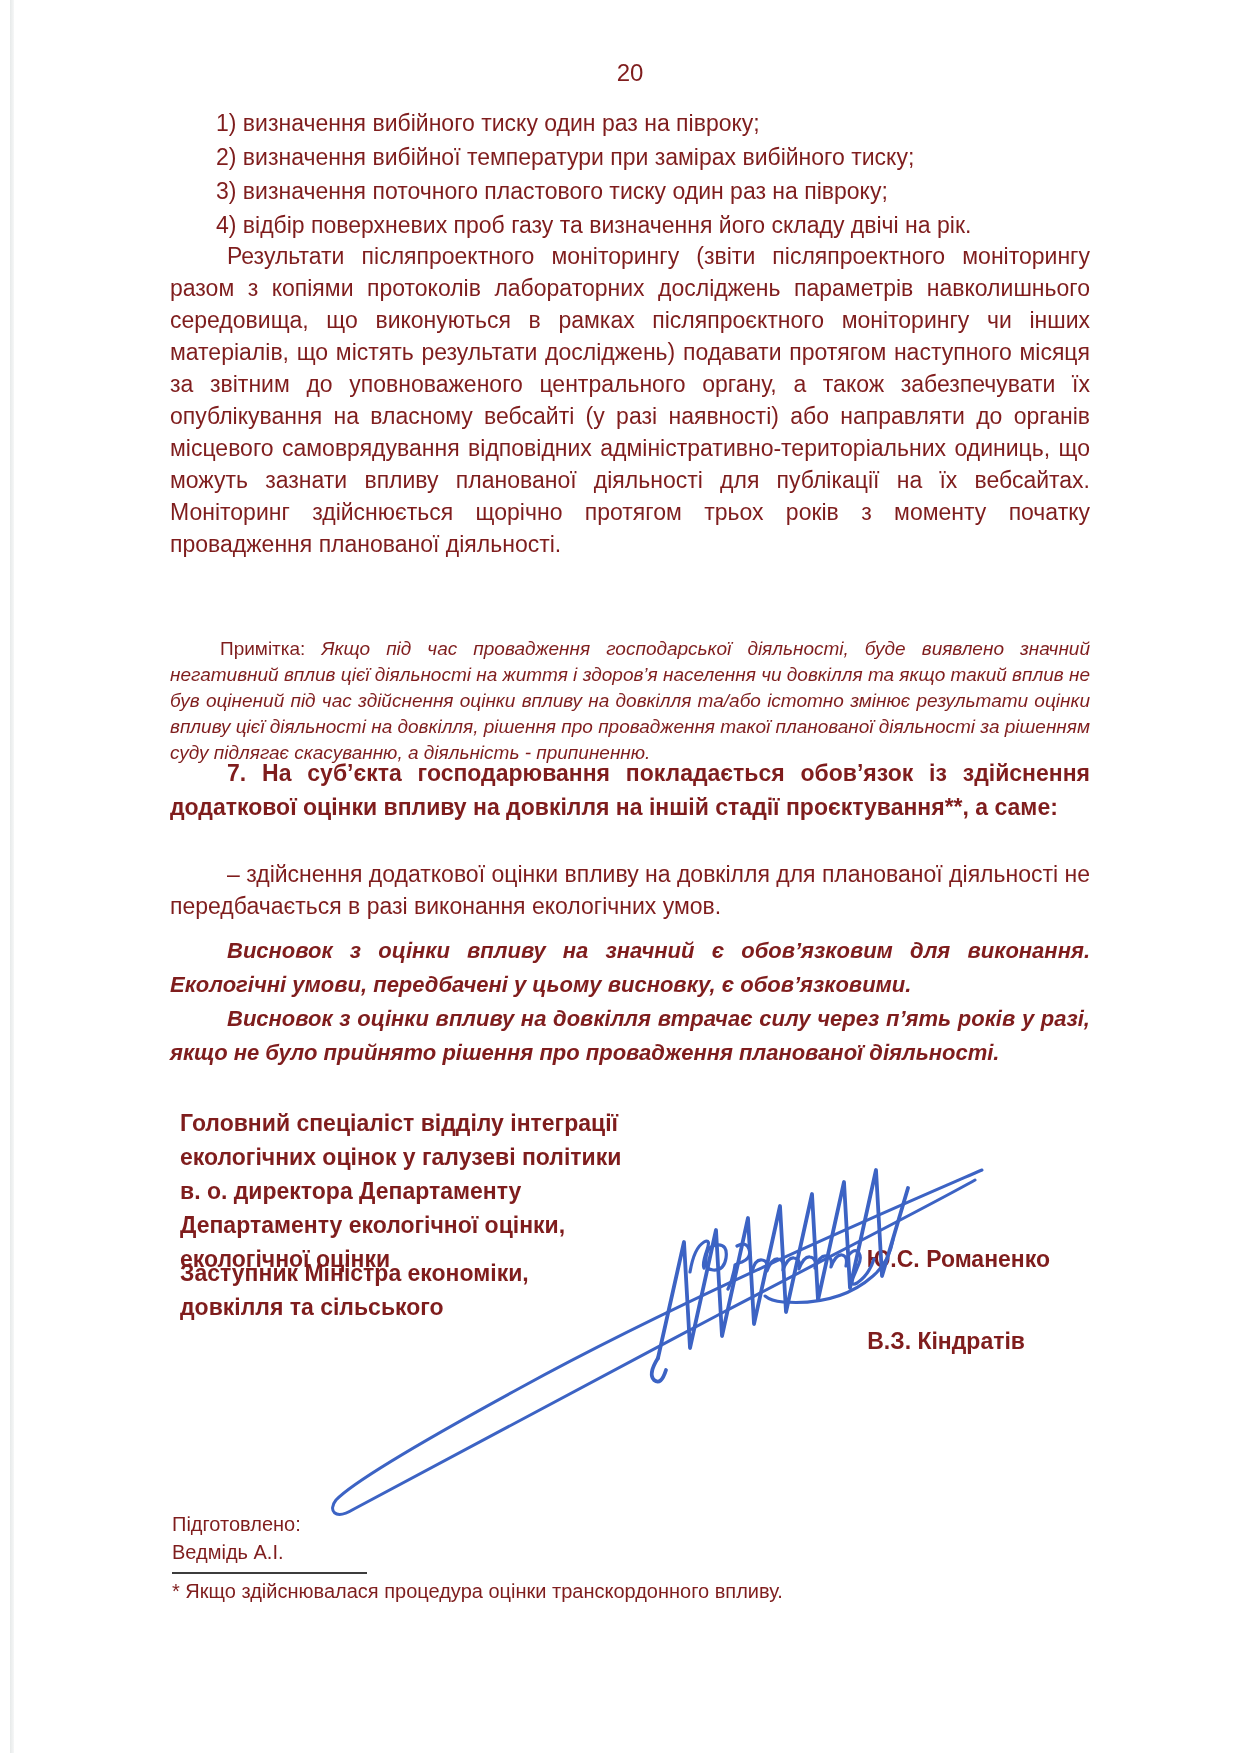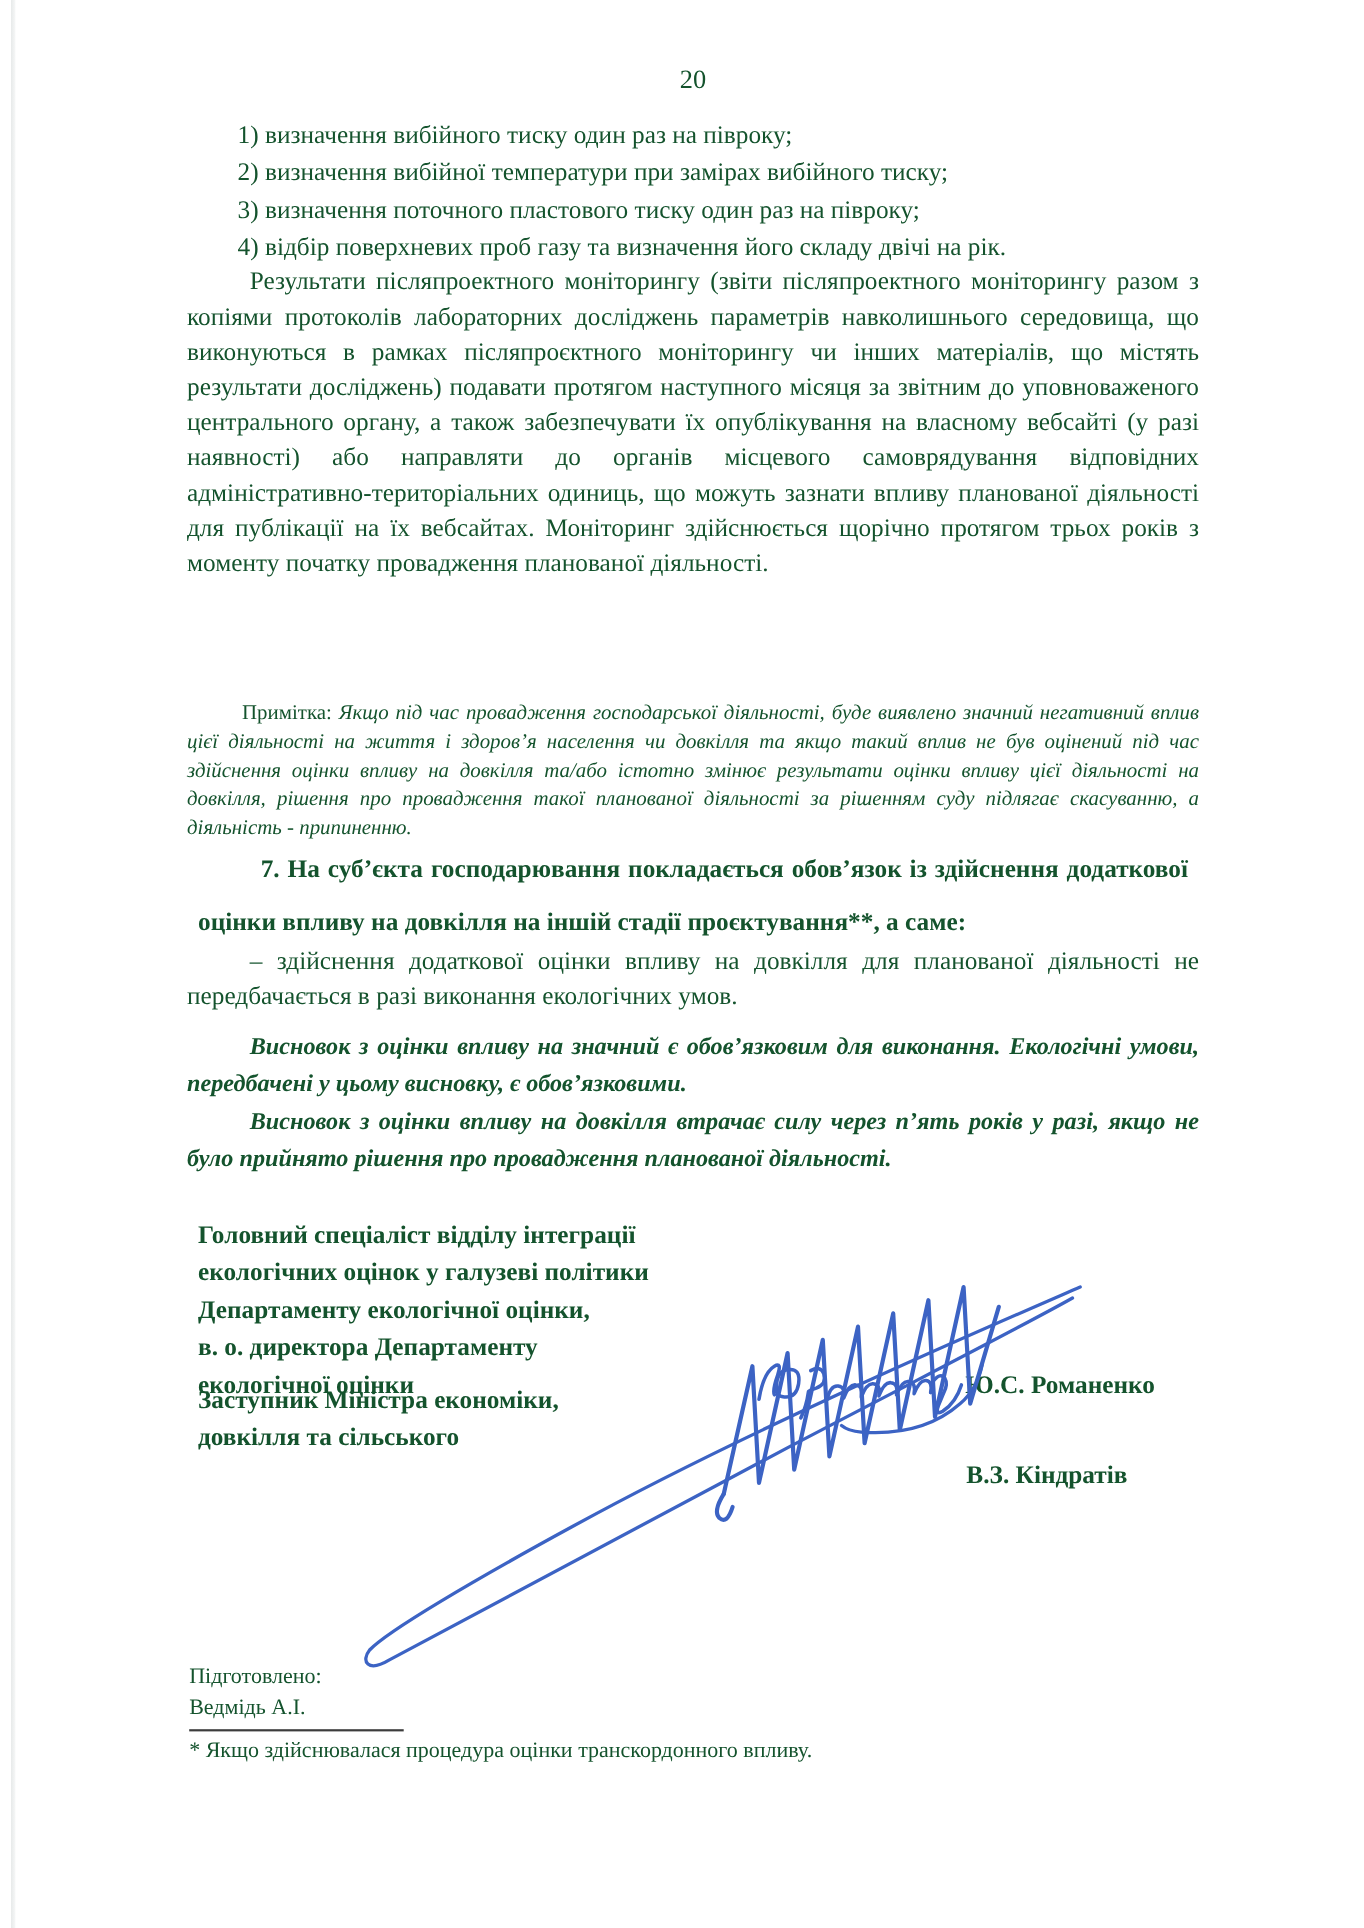--- a/index.html
+++ b/index.html
@@ -1,22 +1,22 @@
 <!DOCTYPE html>
 <html><head>
 <meta charset="utf-8">
 <style>
   html,body { margin:0; padding:0; background:#9a9a9a; }
   .page {
     position:relative;
     width:1240px; height:1753px;
     margin:0 auto;
     background:#ffffff;
-    font-family:Liberation Serif, serif;
-    color:#14532d;
+    font-family:Liberation Sans, sans-serif;
+    color:#7f1d1d;
     overflow:hidden;
   }
   .scan-edge {
     position:absolute; left:10px; top:0; width:4px; height:100%;
     background:linear-gradient(to right,#e7eaea,#f6f7f7);
   }
   .blk { position:absolute; left:170px; width:920px; }
   .page-num { text-align:center; font-size:24px; line-height:30px; }
 
   .list-line { font-size:23px; line-height:34px; text-indent:46px; white-space:nowrap; }
@@ -26,21 +26,21 @@
     text-align:justify; text-indent:57px;
   }
   .note-par {
     margin:0; font-size:19px; line-height:26px;
     text-align:justify; text-indent:50px;
   }
   .note-label { font-style:normal; }
   .note-text  { font-style:italic; }
 
   .sec-heading {
-    margin:10px; font-size:23px; line-height:48px; font-weight:bold;
+    margin:0; font-size:23px; line-height:34px; font-weight:bold;
     text-align:justify; text-indent:57px;
   }
   .emph-par {
     margin:0; font-size:22px; line-height:34px;
     font-weight:bold; font-style:italic;
     text-align:justify; text-indent:57px;
   }
 
   .sig-block { left:180px; font-weight:bold; font-size:23px; line-height:34px; }
   .sig-line { white-space:nowrap; }
@@ -92,22 +92,22 @@
   </div>
 
   <div class="blk" style="top:934px;">
     <p class="emph-par">Висновок з оцінки впливу на значний є обов’язковим для виконання. Екологічні умови, передбачені у цьому висновку, є обов’язковими.</p>
     <p class="emph-par">Висновок з оцінки впливу на довкілля втрачає силу через п’ять років у разі, якщо не було прийнято рішення про провадження планованої діяльності.</p>
   </div>
 
   <div class="blk sig-block" style="top:1106px;">
     <div class="sig-line">Головний спеціаліст відділу інтеграції</div>
     <div class="sig-line">екологічних оцінок у галузеві політики</div>
+    <div class="sig-line">в. о. директора Департаменту</div>
     <div class="sig-line">Департаменту екологічної оцінки,</div>
-    <div class="sig-line">в. о. директора Департаменту</div>
     <div class="sig-line">екологічної оцінки</div>
     <span class="sig-name name-1">Ю.С. Романенко</span>
   </div>
 
   <div class="blk sig-block" style="top:1256px;">
     <div class="sig-line">Заступник Міністра економіки,</div>
     <div class="sig-line">довкілля та сільського</div>
     <span class="sig-name name-2">В.З. Кіндратів</span>
   </div>
 

